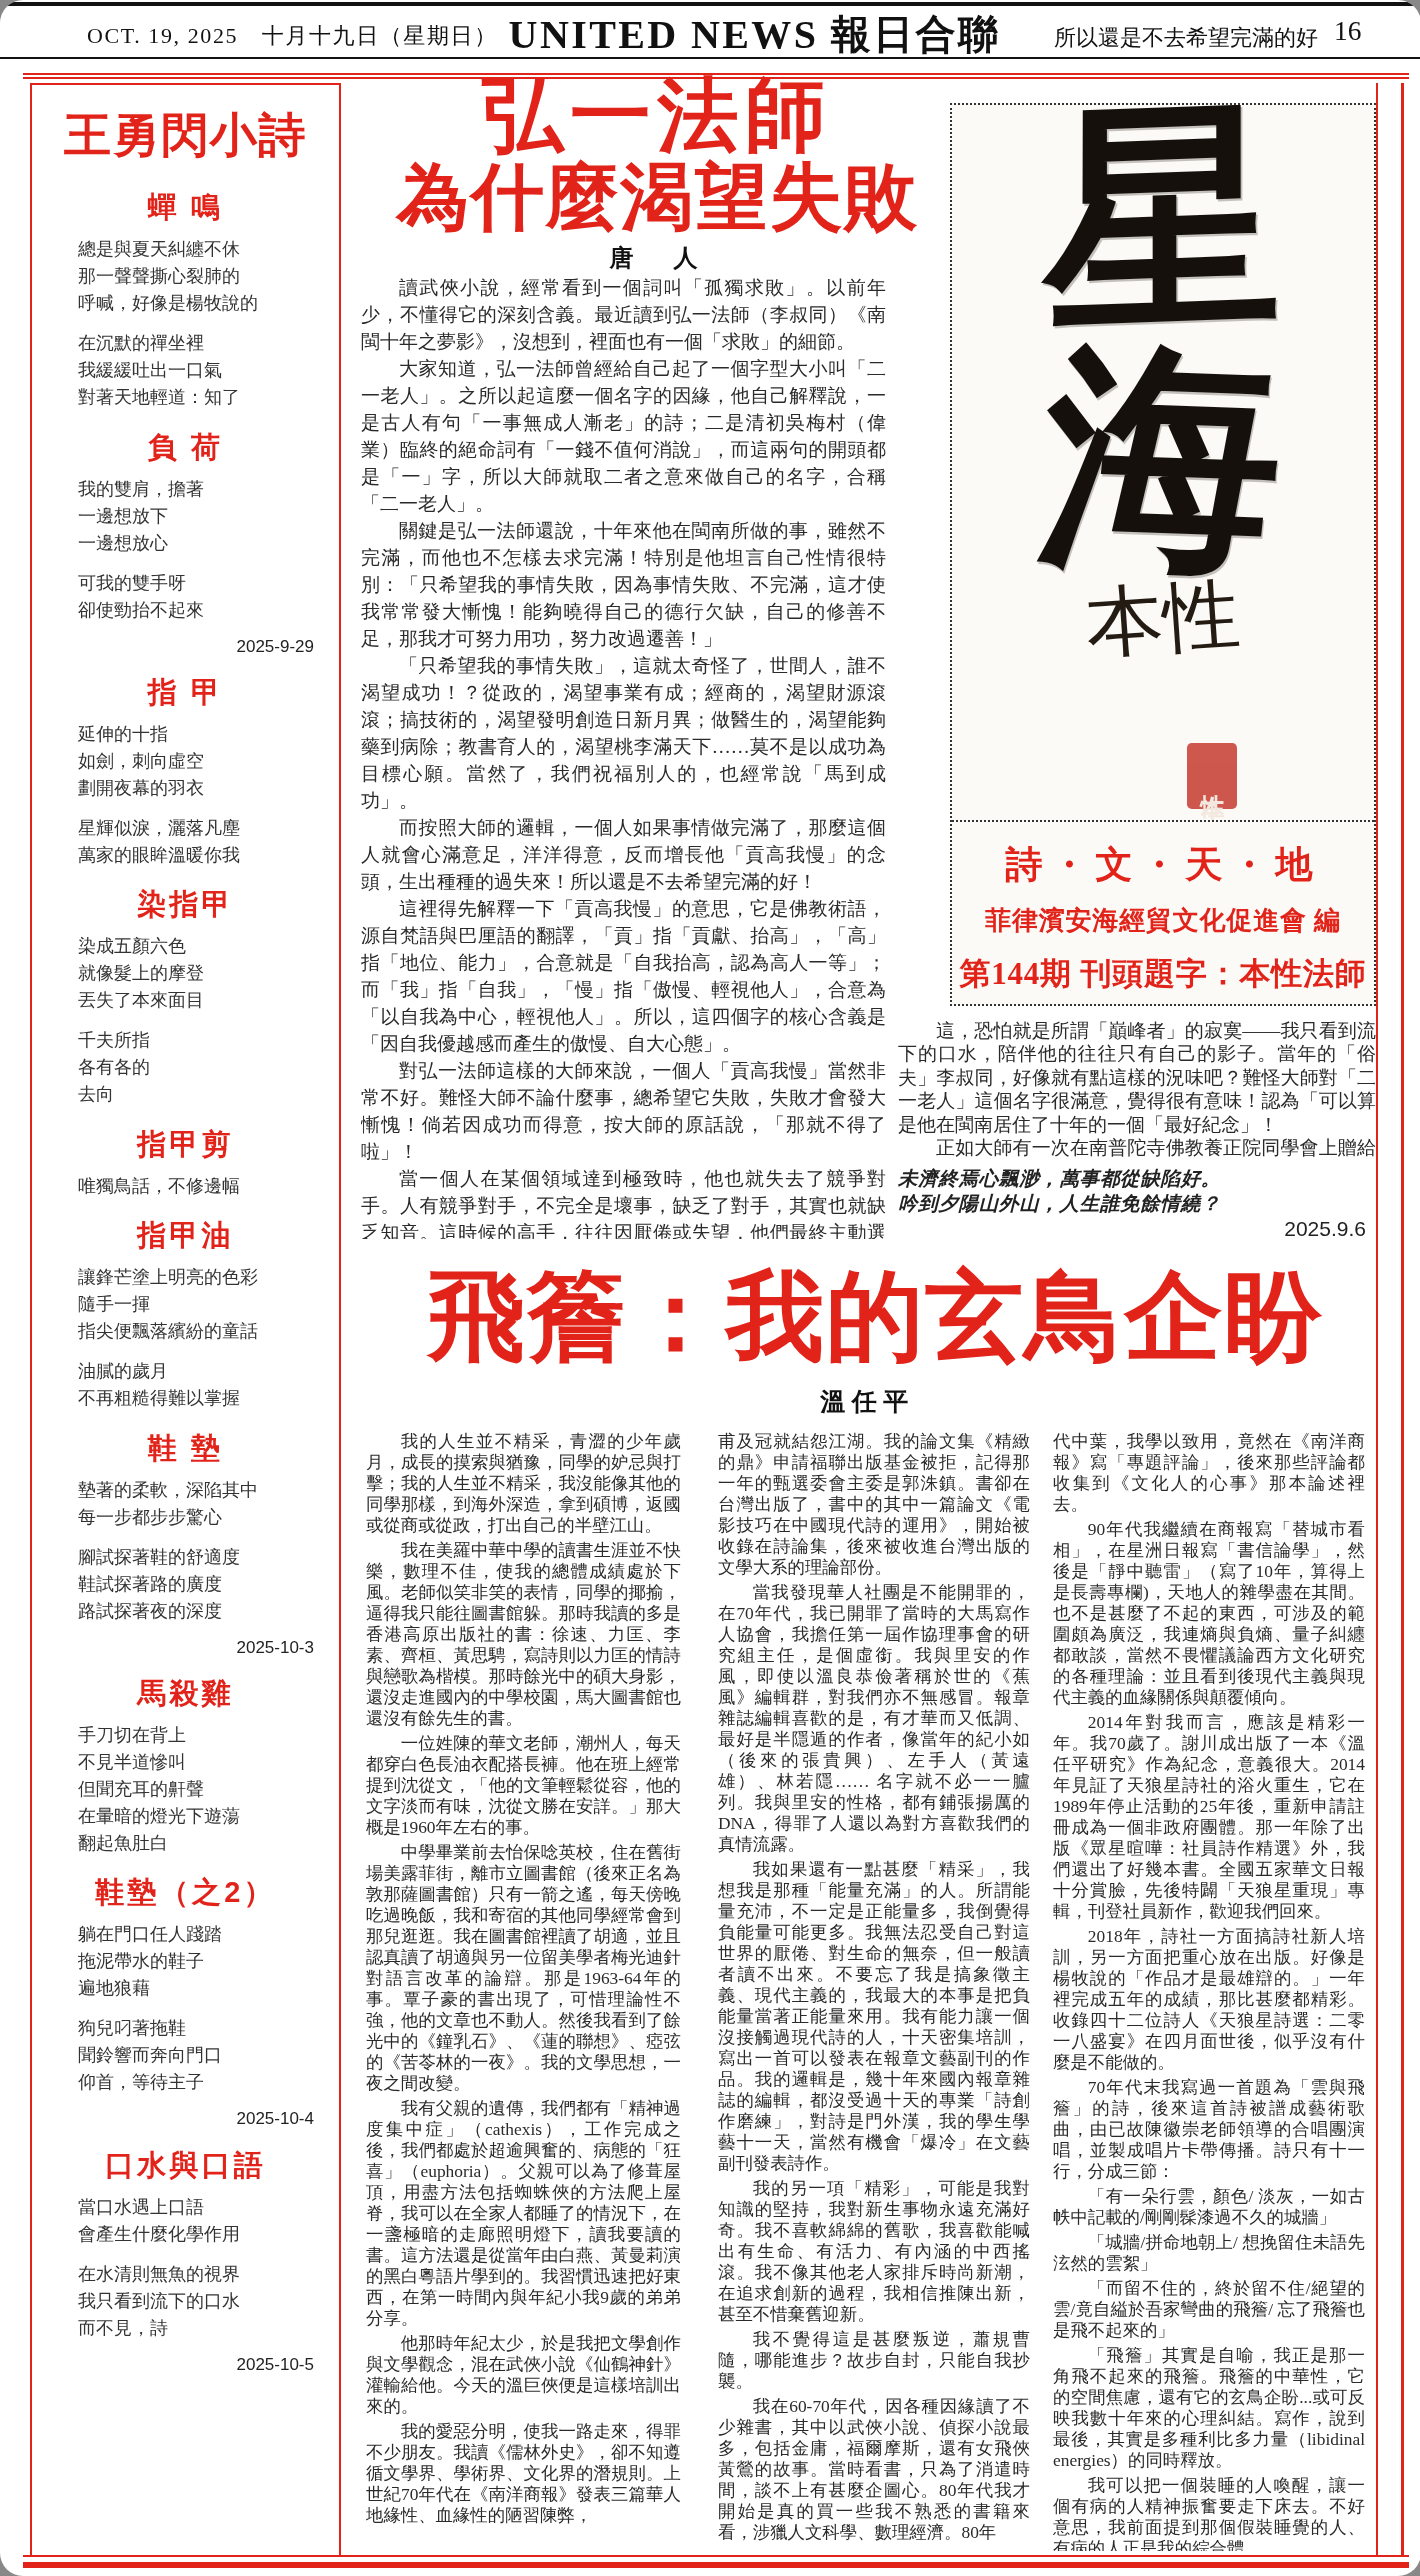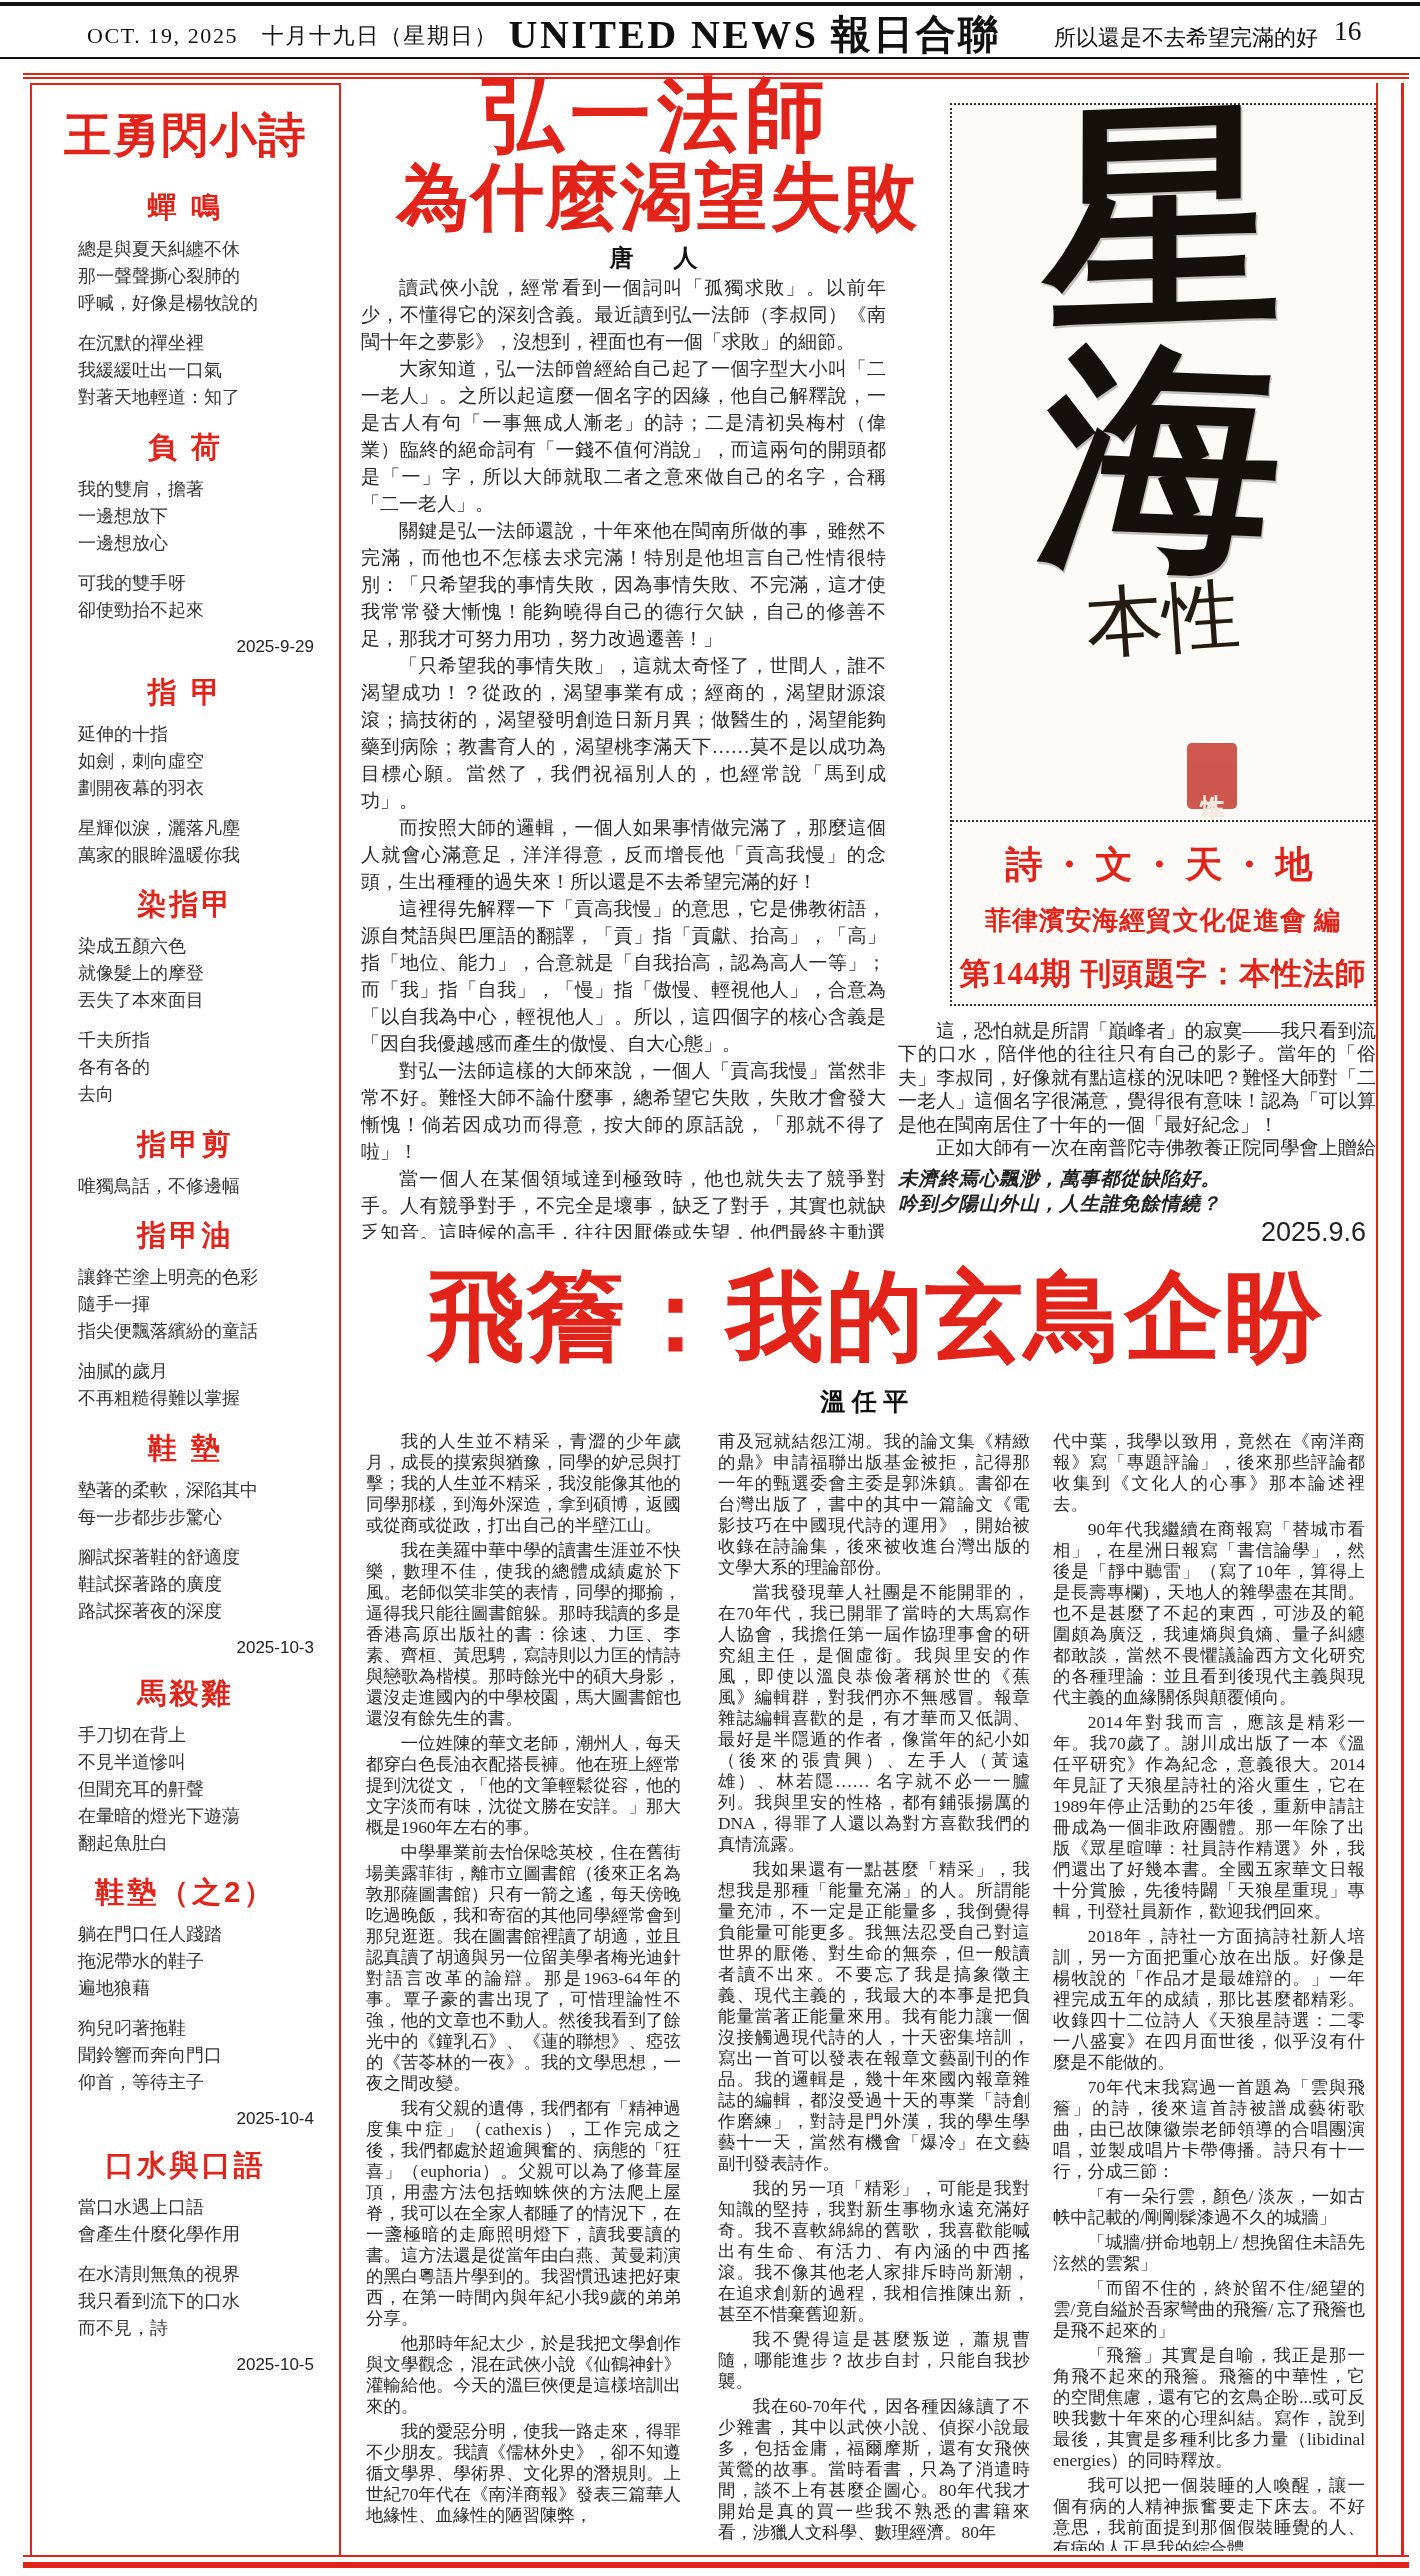--- a/index.html
+++ b/index.html
@@ -1,19 +1,19 @@
 <!DOCTYPE html>
 <html style="font-size:13px"><head>
 <meta charset="utf-8">
 <title>United News 報日合聯 — p.16</title>
 <style>
   html,body{margin:0;padding:0;}
   body{background:#888;}
   .page{position:relative;width:1421px;height:2576px;background:#ffffff;overflow:hidden;
-        font-family:"Liberation Serif","DejaVu Serif",serif;color:#222;}
+        font-family:"Liberation Serif","DejaVu Serif",serif;color:#222;border-radius:23px;}
   .rule{position:absolute;background:#111;}
   .redrule{position:absolute;background:#e2231a;}
   
   .hdr-date{position:absolute;left:87px;top:21px;font-size:22px;letter-spacing:1.6px;color:#111;}
   .hdr-title{position:absolute;left:484px;top:6.5px;width:541px;text-align:center;font-size:40px;
              font-weight:bold;letter-spacing:2.4px;color:#111;}
   .hdr-lunar{position:absolute;left:1054px;top:22.6px;font-size:22px;color:#111;}
   .hdr-page{position:absolute;left:1334px;top:16px;font-size:27.4px;color:#111;}
   
   .poems{position:absolute;left:44px;top:93px;width:283px;height:2459px;overflow:hidden;}
@@ -31,21 +31,21 @@
   .a1-h-line2{font-size:73px;line-height:79px;letter-spacing:1.6px;}
   .a1-author{position:absolute;left:371px;top:242px;width:573px;text-align:center;
              font-size:24px;font-weight:bold;color:#111;letter-spacing:8px;}
   .a1-body{position:absolute;left:361px;top:274px;width:525px;height:965px;overflow:hidden;}
   .a1-body p{margin:0;font-size:19px;line-height:27px;text-align:justify;text-indent:2em;color:#2a2a2a;}
   .a1-cont{position:absolute;left:898px;top:1019px;width:478px;height:141px;overflow:hidden;}
   .a1-cont p{margin:0;font-size:19px;line-height:23.4px;text-align:justify;text-indent:2em;color:#2a2a2a;}
   .a1-quote{position:absolute;left:898px;top:1166px;width:478px;text-align:left;}
   .a1-quote p{margin:0;font-size:19.4px;line-height:25px;font-weight:bold;color:#222;
               font-style:italic;letter-spacing:0.8px;}
-  .a1-date{position:absolute;left:898px;top:1217px;width:468px;text-align:right;font-size:27px;color:#222;
+  .a1-date{position:absolute;left:898px;top:1217px;width:468px;text-align:right;font-size:21px;color:#222;
            font-family:"Liberation Sans","DejaVu Sans",sans-serif;}
   
   .masthead{position:absolute;left:950px;top:103px;width:426px;height:903px;box-sizing:border-box;
             border:2.4px dotted #333;background:#fbfaf7;}
   .mast-art{position:relative;height:715px;border-bottom:2.4px dotted #333;overflow:hidden;text-align:center;}
   .callig{display:block;font-size:238px;line-height:232px;font-weight:bold;color:#15100c;
           transform:rotate(-2deg) skewX(-2deg);text-shadow:1.6px 2.4px 0 rgba(30,20,10,.25);}
   .callig.c2{margin-top:8px;transform:rotate(2deg) skewX(-4deg);}
   .signature{display:block;margin-top:4.8px;font-size:77px;line-height:74px;color:#241b12;
              transform:rotate(-4deg);letter-spacing:0;}

